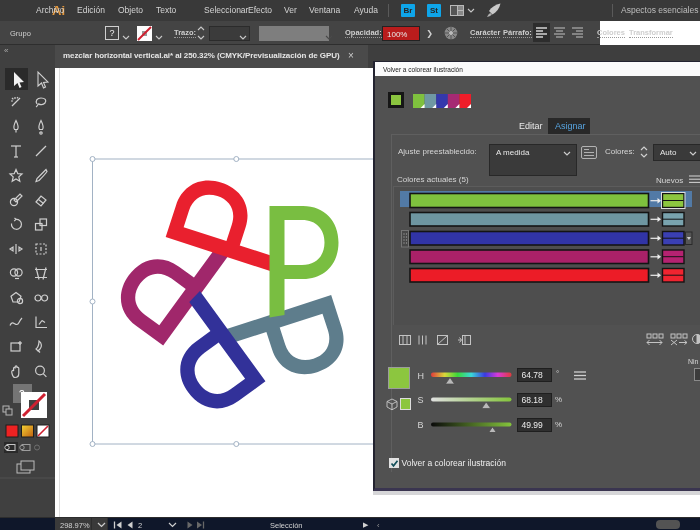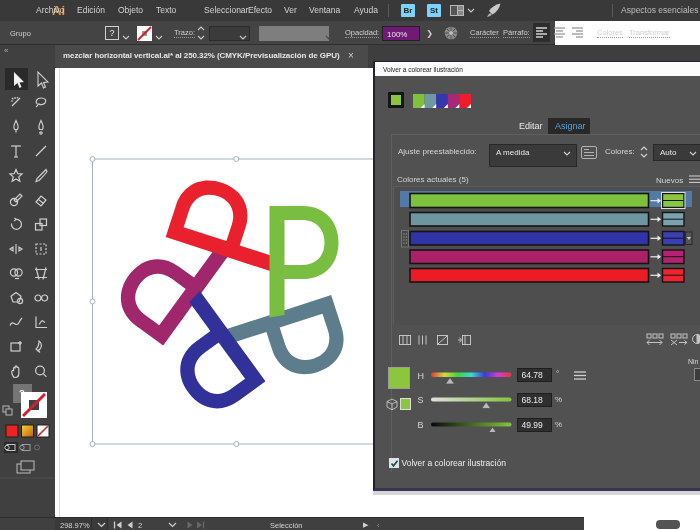--- a/index.html
+++ b/index.html
@@ -2,36 +2,36 @@
 <html><head><meta charset="utf-8">
 <style>
 *{margin:0;padding:0;box-sizing:border-box;}
 html,body{width:700px;height:530px;overflow:hidden;background:#fff;font-family:"Liberation Sans",sans-serif;}
 .abs{position:absolute;}
 #stage{position:relative;width:700px;height:530px;}
 
 #menubar{left:0;top:0;width:700px;height:21px;background:#393939;}
 #menubar .mi{position:absolute;top:5px;font-size:8.5px;color:#d4d4d4;white-space:nowrap;}
 #ailogo{position:absolute;left:8px;top:3px;font-size:13px;font-weight:bold;color:#e3973c;margin-left:44px;}
-.sqbtn{position:absolute;top:4px;width:14px;height:13px;background:#7dd3fc;color:#262626;font-size:8px;font-weight:bold;text-align:center;line-height:13px;border-radius:1px;}
-
-#optrow{left:0;top:21px;width:555px;height:24px;background:#444444;border-bottom:1px solid #2e2e2e;}
+.sqbtn{position:absolute;top:4px;width:14px;height:13px;background:#0ea5e9;color:#262626;font-size:8px;font-weight:bold;text-align:center;line-height:13px;border-radius:1px;}
+
+#optrow{left:0;top:21px;width:600px;height:24px;background:#444444;border-bottom:1px solid #2e2e2e;}
 #optrow .lbl{position:absolute;top:8px;font-size:7.5px;color:#cfcfcf;white-space:nowrap;}
-#optrow .ulbl{position:absolute;top:8px;font-size:7.5px;color:#cfcfcf;border-bottom:1px dotted #9a9a9a;line-height:8px;white-space:nowrap;}
+#optrow .ulbl{position:absolute;top:8px;font-size:7.5px;color:#cfcfcf;border-bottom:1px dotted #9a9a9a;line-height:8px;white-space:nowrap;font-weight:bold;}
 
 #tabbar{left:55px;top:45px;width:645px;height:23px;background:#3e3e3e;}
 #doctab{position:absolute;left:0;top:0;width:313px;height:23px;background:#4a4a4a;}
 #doctab span{position:absolute;left:8px;top:6px;font-size:8px;letter-spacing:-0.08px;font-weight:bold;color:#e6e6e6;white-space:nowrap;}
 #tabx{position:absolute;left:293px;top:5px;font-size:10px;color:#cccccc;}
 
 #toolbar{left:0;top:45px;width:55px;height:472px;background:#404040;}
 
 #canvas{left:55px;top:68px;width:645px;height:449px;background:#ffffff;}
 
-#statusbar{left:0;top:517px;width:584px;height:13px;background:#404040;border-top:1px solid #2d2d2d;font-size:7.5px;color:#d2d2d2;}
+#statusbar{left:0;top:517px;width:700px;height:13px;background:#0f172a;border-top:1px solid #2d2d2d;font-size:7.5px;color:#d2d2d2;}
 #statusbar .s{position:absolute;top:3px;}
 
 #dialog{left:373px;top:61px;width:327px;height:430px;background:#515151;border-left:2px solid #232330;border-top:1px solid #232330;border-bottom:3px solid #3a3550;}
 #dlgtitle{position:absolute;left:0;top:0;width:325px;height:14px;background:#fbfbfb;}
 #dlgtitle span{position:absolute;left:8px;top:4px;font-size:6.5px;color:#1a1a1a;}
 .dtext{position:absolute;font-size:8px;color:#d6d6d6;}
 .dbox{position:absolute;background:#3a3a3a;border:1px solid #282828;color:#e8e8e8;font-size:8px;}
 .vbox{position:absolute;width:35px;height:14px;background:#2f2f2f;border:1px solid #1f1f1f;color:#ededed;font-size:8.5px;padding:1px 0 0 4px;}
 </style></head>
 <body>
@@ -117,21 +117,21 @@
       </svg>
     <div style="position:absolute;left:209px;top:5px;width:41px;height:15px;background:#3b3b3b;border:1px solid #2b2b2b"></div>
     <svg style="position:absolute;left:239px;top:14px" width="8" height="5">
         <path d="M1 1 L4 4 L7 1" stroke="#c8c8c8" stroke-width="1.1" fill="none"></path>
       </svg>
     <div style="position:absolute;left:259px;top:5px;width:70px;height:15px;background:#7e7e7e"></div>
     <svg style="position:absolute;left:325px;top:14px" width="8" height="5">
         <path d="M1 1 L4 4 L7 1" stroke="#4a4a4a" stroke-width="1.1" fill="none"></path>
       </svg>
     <div class="ulbl" style="left:345px">Opacidad:</div>
-    <div style="position:absolute;left:382px;top:5px;width:38px;height:15px;background:#701a75;border:1px solid #222;color:#e8e8e8;font-size:8px;padding:3px 0 0 4px">100%</div>
+    <div style="position:absolute;left:382px;top:5px;width:38px;height:15px;background:#b91c1c;border:1px solid #222;color:#e8e8e8;font-size:8px;padding:3px 0 0 4px">100%</div>
     <div style="position:absolute;left:423px;top:5px;width:13px;height:15px;color:#d0d0d0;font-size:8px;text-align:center;line-height:15px">❯</div>
     <svg style="position:absolute;left:444px;top:5px" width="14" height="14" viewBox="0 0 14 14">
         <circle cx="7" cy="7" r="6.3" fill="#8a8a8a"></circle>
         <circle cx="7" cy="7" r="2" fill="#bbb"></circle>
         <g stroke="#555" stroke-width="1">
           <line x1="7" y1="1" x2="7" y2="5"></line>
           <line x1="7" y1="9" x2="7" y2="13"></line>
           <line x1="1" y1="7" x2="5" y2="7"></line>
           <line x1="9" y1="7" x2="13" y2="7"></line>
           <line x1="2.8" y1="2.8" x2="5.5" y2="5.5"></line>
@@ -385,21 +385,21 @@
         </g>
     </svg>
 
     <div style="position:absolute;left:173px;top:55.5px;width:42px;height:16px;background:#282828"></div>
     <div class="dtext" style="left:144px;top:59px;font-size:9px;color:#e8e8e8">Editar</div>
     <div class="dtext" style="left:180px;top:59px;font-size:9px;color:#57a3de">Asignar</div>
     <div style="position:absolute;left:16px;top:71.5px;width:311px;height:1px;background:#5f5f5f"></div>
     <div style="position:absolute;left:16px;top:71.5px;width:1px;height:338px;background:#5f5f5f"></div>
 
     <div class="dtext" style="left:23px;top:85px">Ajuste preestablecido:</div>
-    <div class="dbox" style="left:114px;top:81.5px;width:88px;height:23px">
+    <div class="dbox" style="left:114px;top:81.5px;width:88px;height:32px">
         <span style="position:absolute;left:6px;top:3.5px">A medida</span>
         <svg width="8" height="5" style="position:absolute;right:5px;top:6px">
           <path d="M1 1 L4 4 L7 1" stroke="#cccccc" stroke-width="1.2" fill="none"></path>
         </svg>
       </div>
     <svg style="position:absolute;left:206px;top:84px" width="16" height="13">
         <rect x="0.5" y="0.5" width="15" height="12" rx="1.5" fill="none" stroke="#bdbdbd" stroke-width="0.9"></rect>
         <line x1="3" y1="3.5" x2="8" y2="3.5" stroke="#bdbdbd" stroke-width="0.9"></line>
         <line x1="3" y1="6.5" x2="13" y2="6.5" stroke="#bdbdbd" stroke-width="0.9"></line>
         <line x1="3" y1="9.5" x2="13" y2="9.5" stroke="#bdbdbd" stroke-width="0.9"></line>

